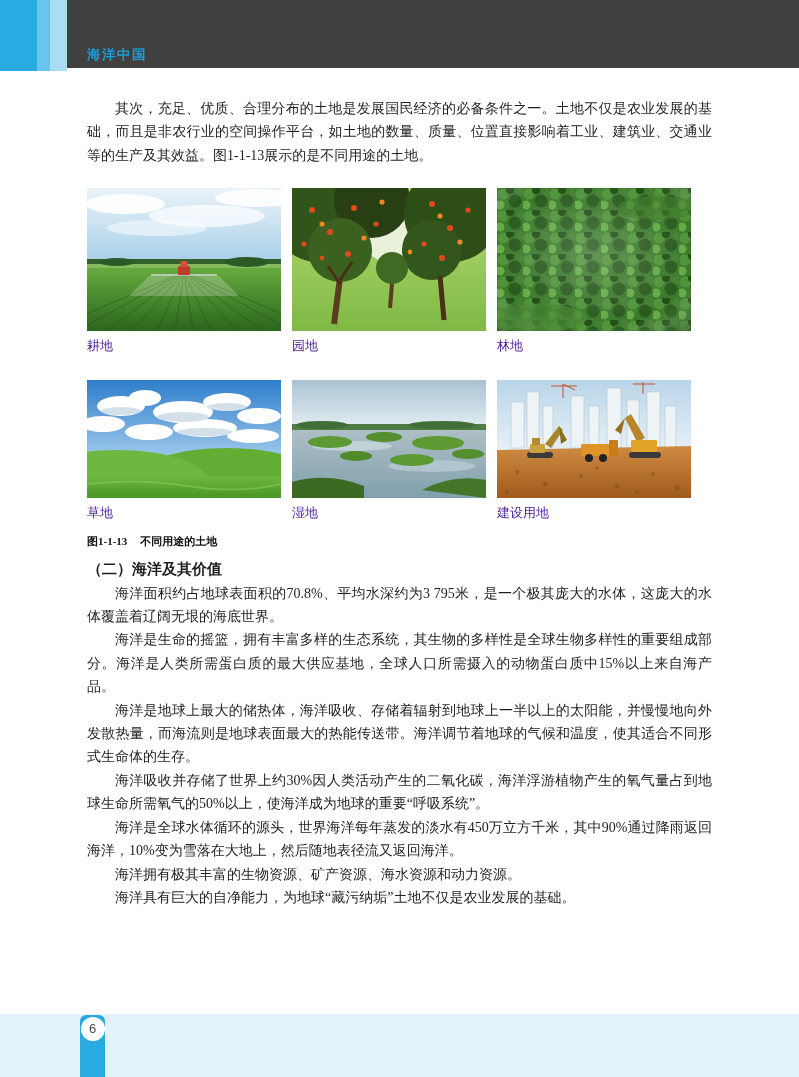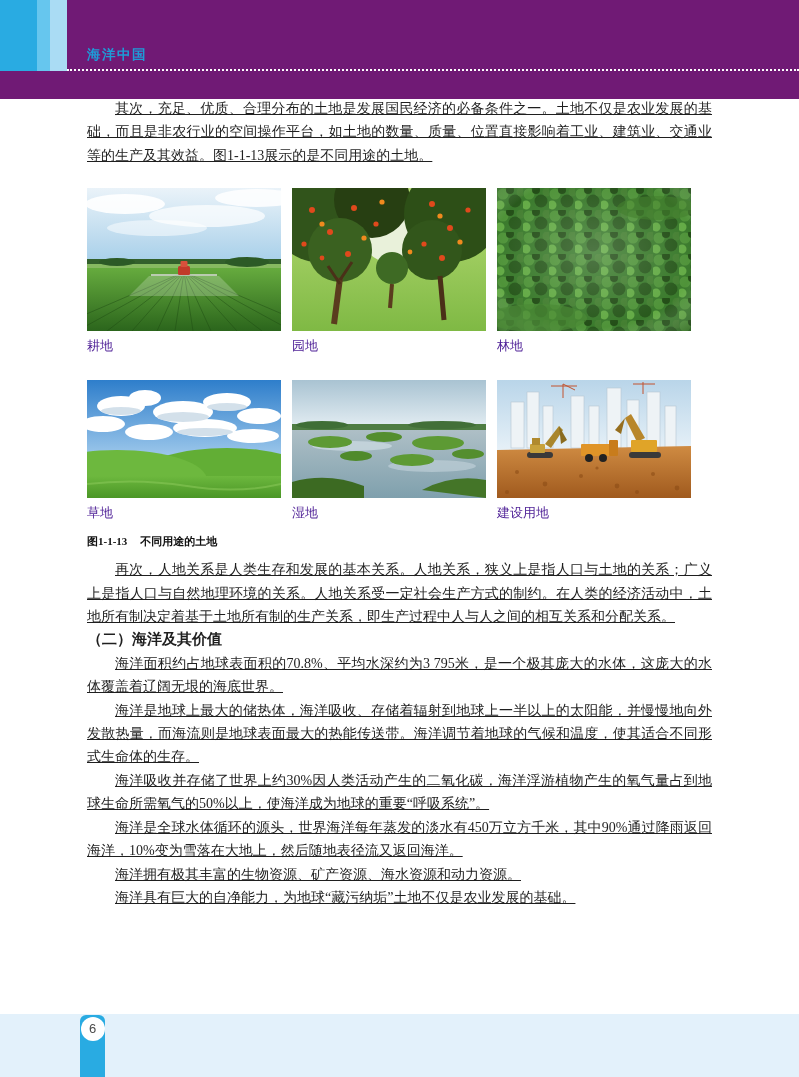--- a/index.html
+++ b/index.html
@@ -3,34 +3,34 @@
 <meta charset="utf-8">
 <style>
   html,body { margin:0; padding:0; background:#ffffff; }
   .page {
     position:relative; width:799px; height:1077px; overflow:hidden;
     background:#ffffff;
     font-family:"Liberation Serif","DejaVu Serif",serif;
     color:#1f1f1f;
   }
   
-  .header { position:absolute; top:0; left:0; width:799px; height:99px; background:#701a75;font-family:Liberation Serif, serif; }
+  .header { position:absolute; top:0; left:0; width:799px; height:68px; background:#404040;font-family:Liberation Serif, serif; }
   .hb { position:absolute; top:0; }
   .hb1 { left:0;  width:37px; height:71px; background:#29abe2; }
   .hb2 { left:37px; width:13px; height:71px; background:#66c6ee; }
   .hb3 { left:50px; width:17px; height:71px; background:#aadcf4; }
   .header-title {
     position:absolute; left:87px; top:46px; font-size:13.5px; font-weight:bold;
     color:#1e9bd7; letter-spacing:1.5px;
   }
   .header-dots { position:absolute; left:67px; right:0; top:69px; border-top:2px dotted #ffffff; height:0; }
   
   .main { position:absolute; left:87px; top:97px; width:625px; }
   .main p { margin:0; font-size:14px; line-height:23.4px; text-align:justify; }
-  .main p.indent { text-indent:2em;text-decoration:underline; }
+  .main p.indent { text-indent:2em; }
   .section-heading { margin:0; font-size:15px; font-weight:bold; line-height:23.4px;font-family:Liberation Serif, serif; }
   
   .figure-block { margin:21px 0 9px 0; width:604px; }
   .img-grid { display:grid; grid-template-columns:repeat(3,194px); column-gap:11px; }
   .img-grid.row2 { margin-top:27px; }
   .photo { width:194px; overflow:hidden; background:#cccccc; }
   .photo.h1 { height:143px; }
   .photo.h2 { height:118px; }
   .photo svg { display:block; width:100%; height:100%; }
   .photo-label { margin-top:7px; font-size:13px; line-height:15px; color:#4c1d95; }
@@ -326,23 +326,23 @@
           </div>
           <div class="photo-label">建设用地</div>
         </div>
       </div>
 
       <div class="fig-caption">
         <span class="cap-label">图1-1-13</span><span class="cap-text">不同用途的土地</span>
       </div>
     </div>
 
-    <p class="indent">再次，人地关系是人类生存和发展的基本关系。人地关系，狭义上是指人口与土地的关系；广义上是指人口与自然地理环境的关系。人地关系受一定社会生产方式的制约。在人类的经济活动中，土地所有制决定着基于土地所有制的生产关系，即生产过程中人与人之间的相互关系和分配关系。</p>
     <h3 class="section-heading">（二）海洋及其价值</h3>
     <p class="indent">海洋面积约占地球表面积的70.8%、平均水深约为3 795米，是一个极其庞大的水体，这庞大的水体覆盖着辽阔无垠的海底世界。</p>
+    <p class="indent">海洋是生命的摇篮，拥有丰富多样的生态系统，其生物的多样性是全球生物多样性的重要组成部分。海洋是人类所需蛋白质的最大供应基地，全球人口所需摄入的动物蛋白质中15%以上来自海产品。</p>
     <p class="indent">海洋是地球上最大的储热体，海洋吸收、存储着辐射到地球上一半以上的太阳能，并慢慢地向外发散热量，而海流则是地球表面最大的热能传送带。海洋调节着地球的气候和温度，使其适合不同形式生命体的生存。</p>
     <p class="indent">海洋吸收并存储了世界上约30%因人类活动产生的二氧化碳，海洋浮游植物产生的氧气量占到地球生命所需氧气的50%以上，使海洋成为地球的重要“呼吸系统”。</p>
     <p class="indent">海洋是全球水体循环的源头，世界海洋每年蒸发的淡水有450万立方千米，其中90%通过降雨返回海洋，10%变为雪落在大地上，然后随地表径流又返回海洋。</p>
     <p class="indent">海洋拥有极其丰富的生物资源、矿产资源、海水资源和动力资源。</p>
     <p class="indent">海洋具有巨大的自净能力，为地球“藏污纳垢”土地不仅是农业发展的基础。</p>
   </div>
 
   <div class="footer">
     <div class="page-tab">
       <div class="page-num-circle">6</div>

